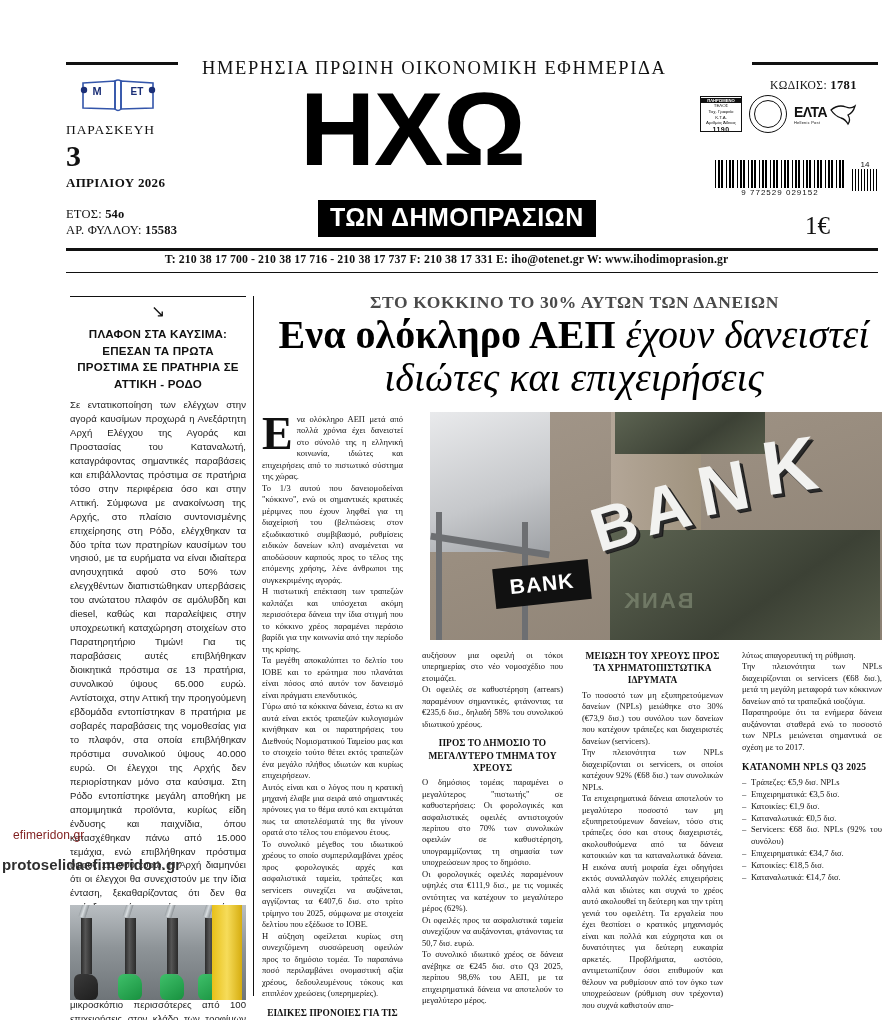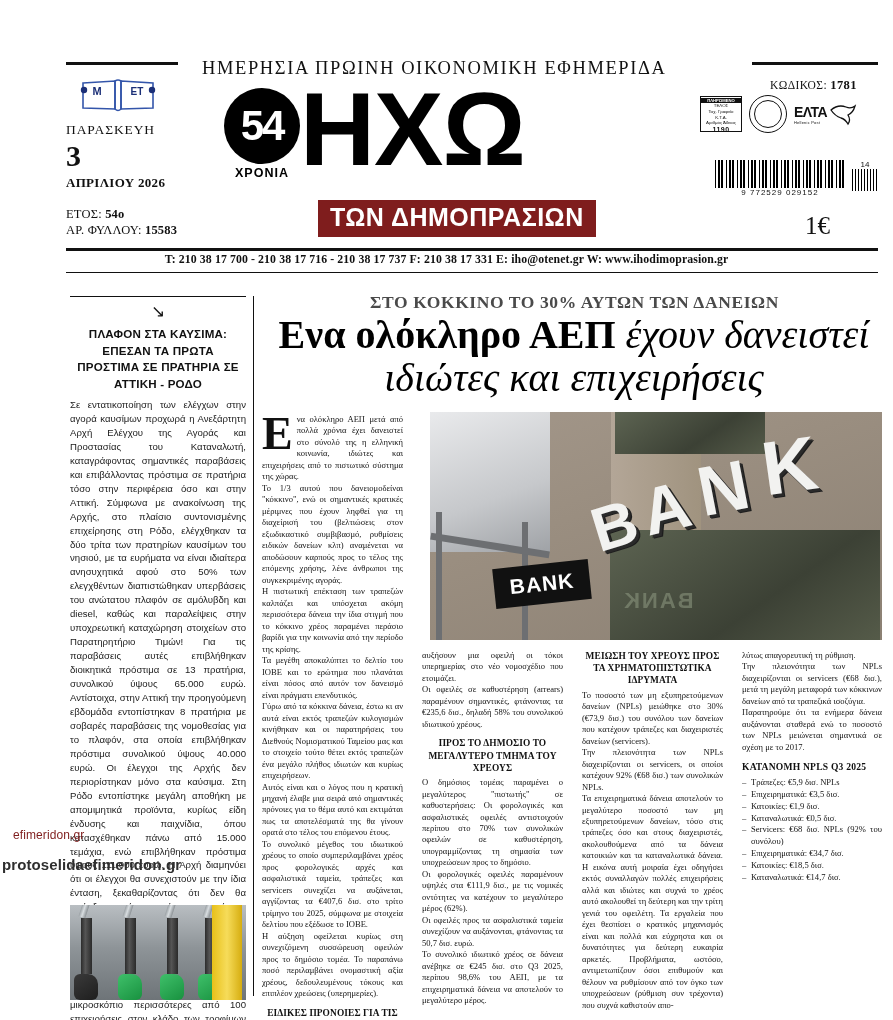--- a/index.html
+++ b/index.html
@@ -42,21 +42,21 @@
     text-align:center;font-family:"Liberation Sans",sans-serif;font-weight:bold;
     font-size:12.5px;letter-spacing:1px;margin-top:2px;color:#000;
   }
   .logo-echo{
     position:absolute;left:300px;top:82px;
     font-family:"Liberation Sans",sans-serif;font-weight:bold;
     font-size:104px;line-height:.92;letter-spacing:-1px;color:#000;
   }
   .logo-sub{
     position:absolute;left:318px;top:200px;
-    background:#7f1d1d;color:#fff;
+    background:#000000;color:#fff;
     font-family:"Liberation Sans",sans-serif;font-weight:bold;
     font-size:25px;letter-spacing:.5px;padding:3px 12px 5px 12px;
   }
 
   .kodikos{position:absolute;left:770px;top:78px;font-size:11.5px;letter-spacing:.4px;}
   .kodikos b{font-weight:bold;font-size:12.5px;}
 
   .stamps{position:absolute;left:700px;top:95px;display:flex;align-items:center;gap:7px;}
   .stamp-box{width:42px;height:36px;border:1.3px solid #111;font-size:4.4px;line-height:1.28;
     font-family:"Liberation Sans",sans-serif;text-align:center;color:#111;padding-top:1px;box-sizing:border-box;}
@@ -182,24 +182,20 @@
       <span>ΕΤΟΣ:</span>
       <b>54ο</b>
     </div>
     <div class="arfyllou">
       <span>ΑΡ. ΦΥΛΛΟΥ:</span>
       <b>15583</b>
     </div>
 
     <div class="kicker-top">ΗΜΕΡΗΣΙΑ ΠΡΩΙΝΗ ΟΙΚΟΝΟΜΙΚΗ ΕΦΗΜΕΡΙΔΑ</div>
 
-    <div class="badge54">
-      <div class="circ">54</div>
-      <div class="chron">ΧΡΟΝΙΑ</div>
-    </div>
 
     <div class="logo-echo">ΗΧΩ</div>
     <div class="logo-sub">ΤΩΝ ΔΗΜΟΠΡΑΣΙΩΝ</div>
 
     <div class="kodikos">
       <span>ΚΩΔΙΚΟΣ:</span>
       <b>1781</b>
     </div>
 
     <div class="stamps">

